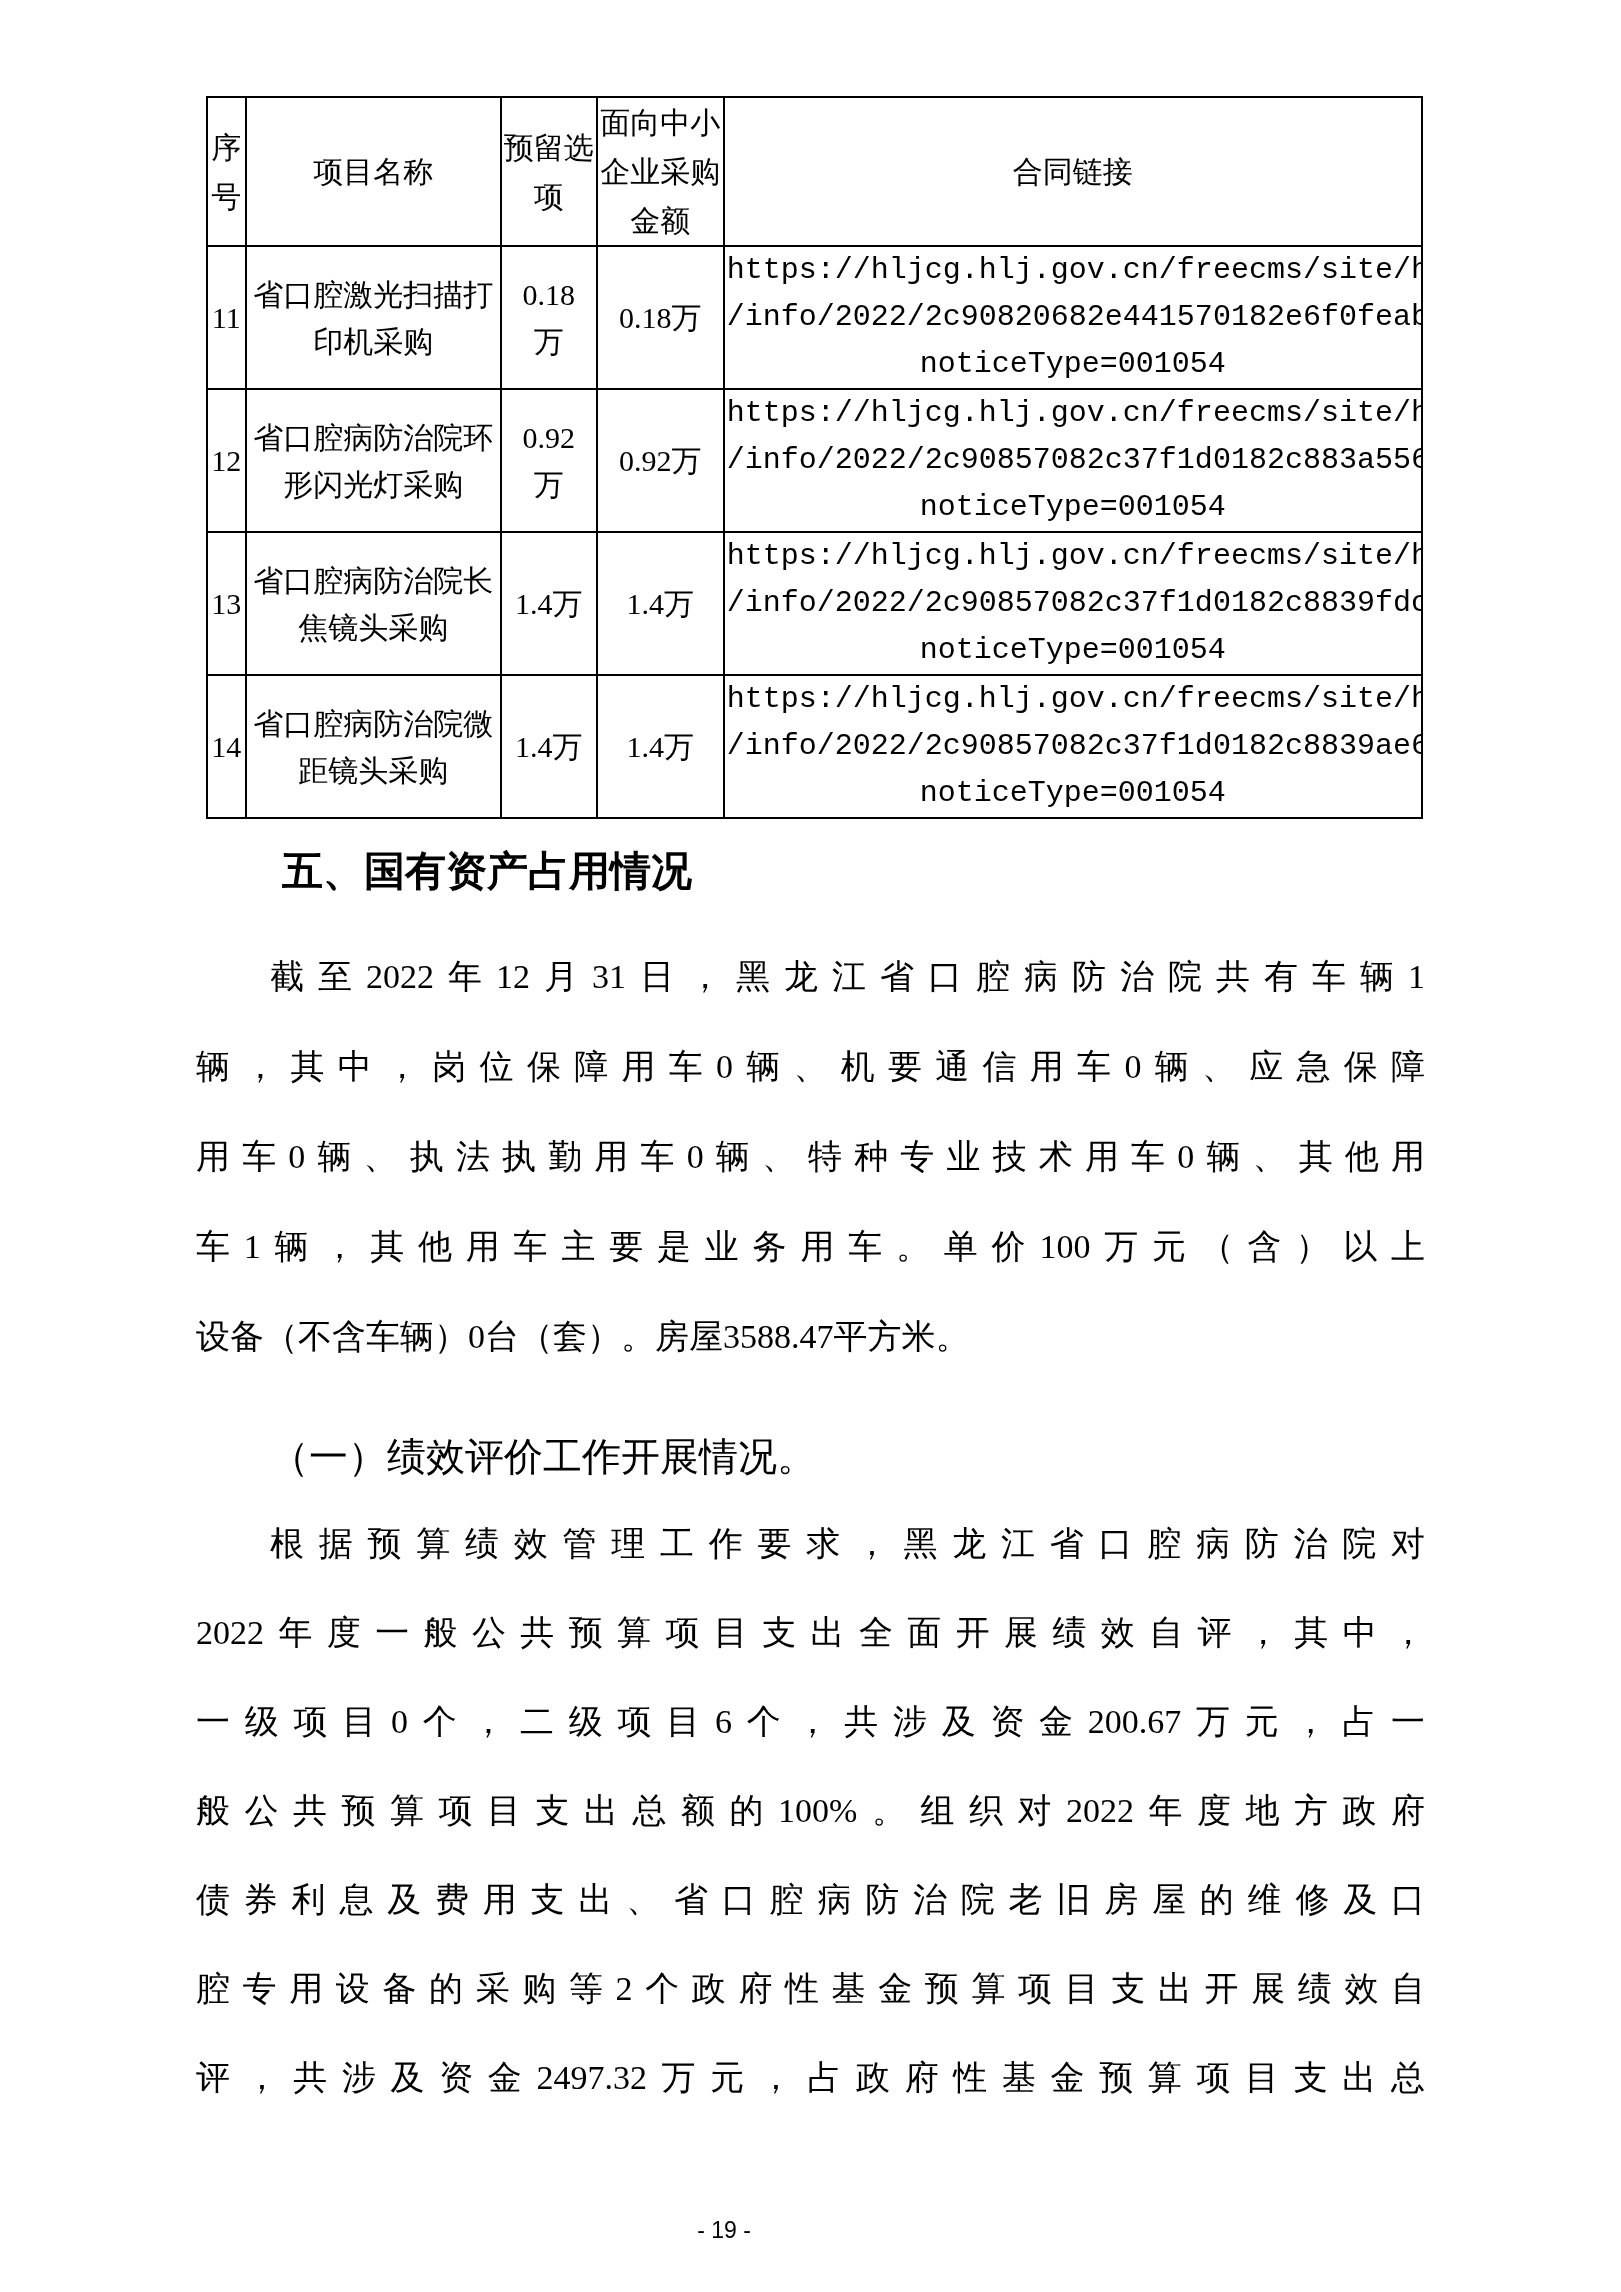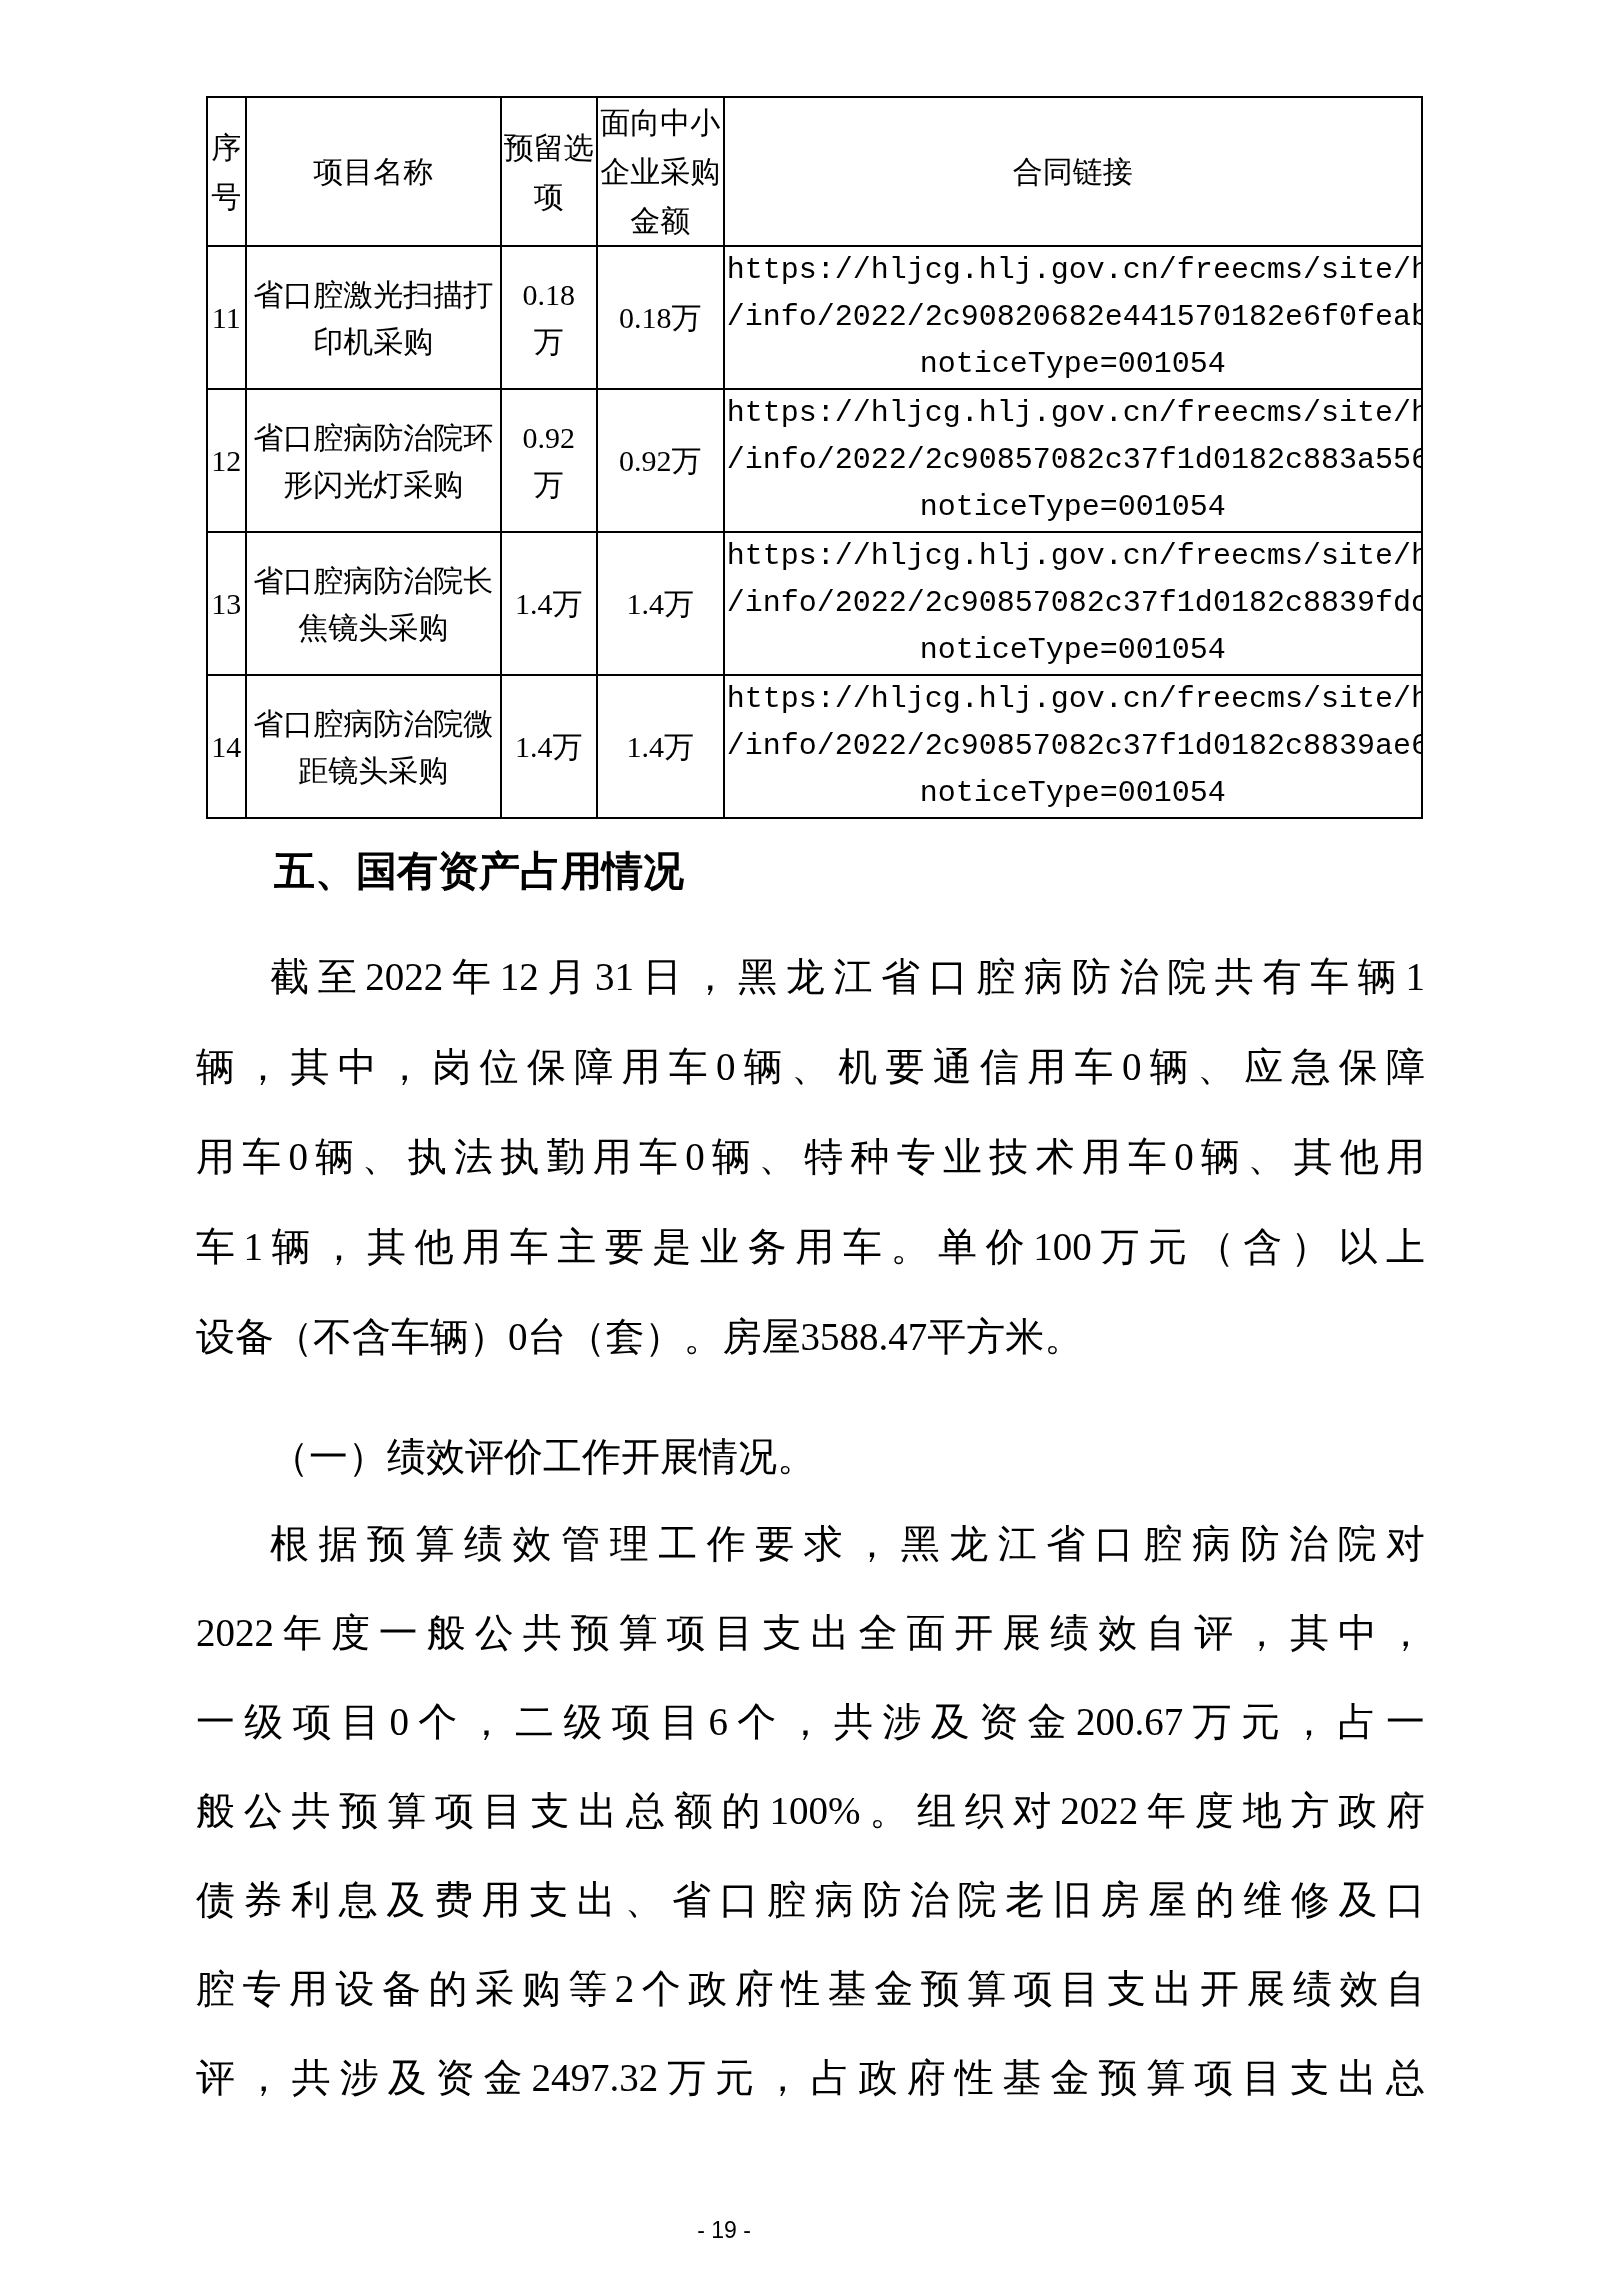--- a/index.html
+++ b/index.html
@@ -34,33 +34,33 @@
   td.c-res { line-height:43px; }
   td.c-res div:empty { display:none; }
   td.c-link {
     font-family:"Liberation Mono","DejaVu Sans Mono",monospace;
     font-size:23.5px; line-height:42px; padding:0;
   }
   td.c-link div { white-space:nowrap; }
 
   
   h2.sec {
-    margin:0; font-family:"Liberation Sans","DejaVu Sans",sans-serif;
+    margin:8px; font-family:"Liberation Sans","DejaVu Sans",sans-serif;
     font-weight:700; font-size:41px; line-height:47px;
     padding-left:78px;
   }
   h2.sec.five { margin-top:29px; }
   h2.sec.six  { margin-top:31px; }
   .para { width:1229px; }
   .para.p1 { margin-top:37px; }
   .para.p1 .pline { line-height:90px; }
   .para.p2 { margin-top:0; }
   .para.p2 .pline { line-height:89px; }
   .pline {
-    font-size:39px;
+    font-size:34px;
     text-align:justify; text-align-last:justify;
     text-justify:inter-character;
   }
   .pline.first { text-indent:74px; }
   .pline.noexpand { text-align-last:left; }
   .subhead {
     margin-top:33px; font-size:39px; line-height:84px;
     text-indent:74px; text-align:left;
   }
 

